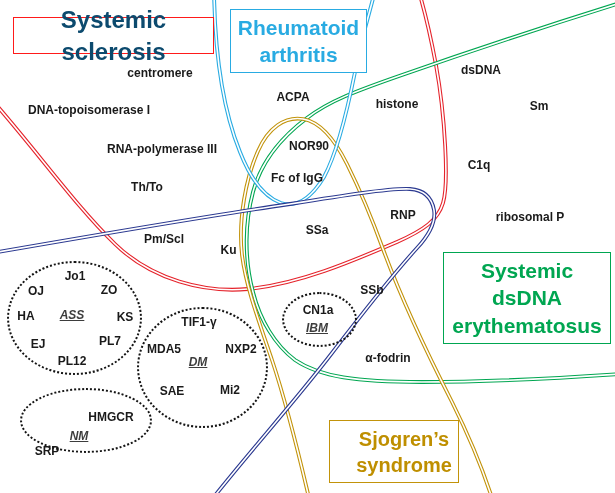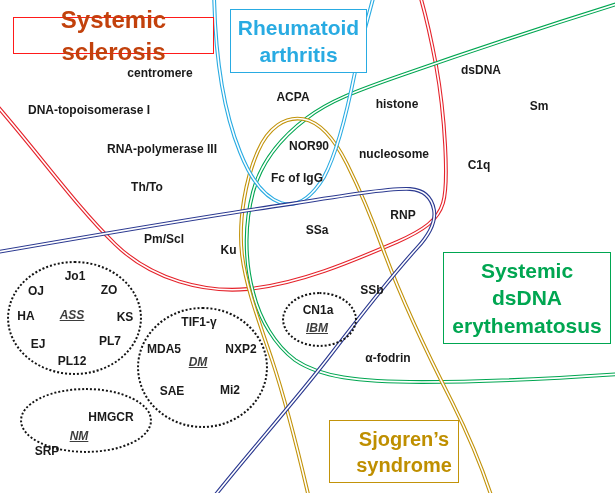--- a/index.html
+++ b/index.html
@@ -19,21 +19,21 @@
   .sub{
     position:absolute;transform:translate(-50%,-50%);
     font-weight:bold;font-style:italic;text-decoration:underline;
     font-size:12px;color:#3d3d3d;white-space:nowrap;z-index:4;
   }
   .dbox{
     position:absolute;font-weight:bold;text-align:center;z-index:5;
     display:flex;align-items:center;justify-content:center;line-height:1.3;
     background:#ffffff;
   }
-  .box-ssc{left:13px;top:17px;width:199px;height:35px;border:1.6px solid #ff1a1a;color:#c2410c;font-size:24px;}
+  .box-ssc{left:13px;top:17px;width:199px;height:35px;border:1.6px solid #ff1a1a;color:#0c4a6e;font-size:24px;}
   .box-ra{left:230px;top:9px;width:135px;height:62px;border:1.6px solid #29abe2;color:#29abe2;font-size:21px;}
   .box-sle{left:443px;top:252px;width:166px;height:90px;border:1.6px solid #00a651;color:#00a651;font-size:21px;}
   .box-sjogren{left:329px;top:420px;width:108px;height:61px;border:1.6px solid #c2930a;color:#bf8f00;font-size:20px;padding-left:20px;}
   .box-myositis{left:133px;top:440px;width:92px;height:31px;border:1.6px solid #1f3864;color:#1f3864;font-size:20px;}
 </style>
 </head>
 <body>
 
 <div class="canvas">
 
@@ -76,25 +76,25 @@
   <span class="ag" style="left:162px;top:149px;">RNA-polymerase III</span>
   <span class="ag" style="left:147px;top:187px;">Th/To</span>
   <span class="ag" style="left:164px;top:239px;">Pm/Scl</span>
   <span class="ag" style="left:222px;top:250px;padding-left:13px;">Ku</span>
   <span class="ag" style="left:293px;top:97px;">ACPA</span>
   <span class="ag" style="left:309px;top:146px;">NOR90</span>
   <span class="ag" style="left:297px;top:178px;">Fc of IgG</span>
   <span class="ag" style="left:317px;top:230px;">SSa</span>
   <span class="ag" style="left:372px;top:290px;">SSb</span>
   <span class="ag" style="left:397px;top:104px;">histone</span>
-  <span class="ag" style="left:394px;top:154px;">nucleosome</span>
   <span class="ag" style="left:481px;top:70px;">dsDNA</span>
   <span class="ag" style="left:539px;top:106px;">Sm</span>
   <span class="ag" style="left:479px;top:165px;">C1q</span>
   <span class="ag" style="left:403px;top:215px;">RNP</span>
+  <span class="ag" style="left:530px;top:217px;">ribosomal P</span>
   <span class="ag" style="left:388px;top:358px;">α-fodrin</span>
 
   <span class="ag" style="left:75px;top:276px;">Jo1</span>
   <span class="ag" style="left:36px;top:291px;">OJ</span>
   <span class="ag" style="left:109px;top:290px;">ZO</span>
   <span class="ag" style="left:26px;top:316px;">HA</span>
   <span class="ag" style="left:125px;top:317px;">KS</span>
   <span class="ag" style="left:38px;top:344px;">EJ</span>
   <span class="ag" style="left:110px;top:341px;">PL7</span>
   <span class="ag" style="left:72px;top:361px;">PL12</span>

